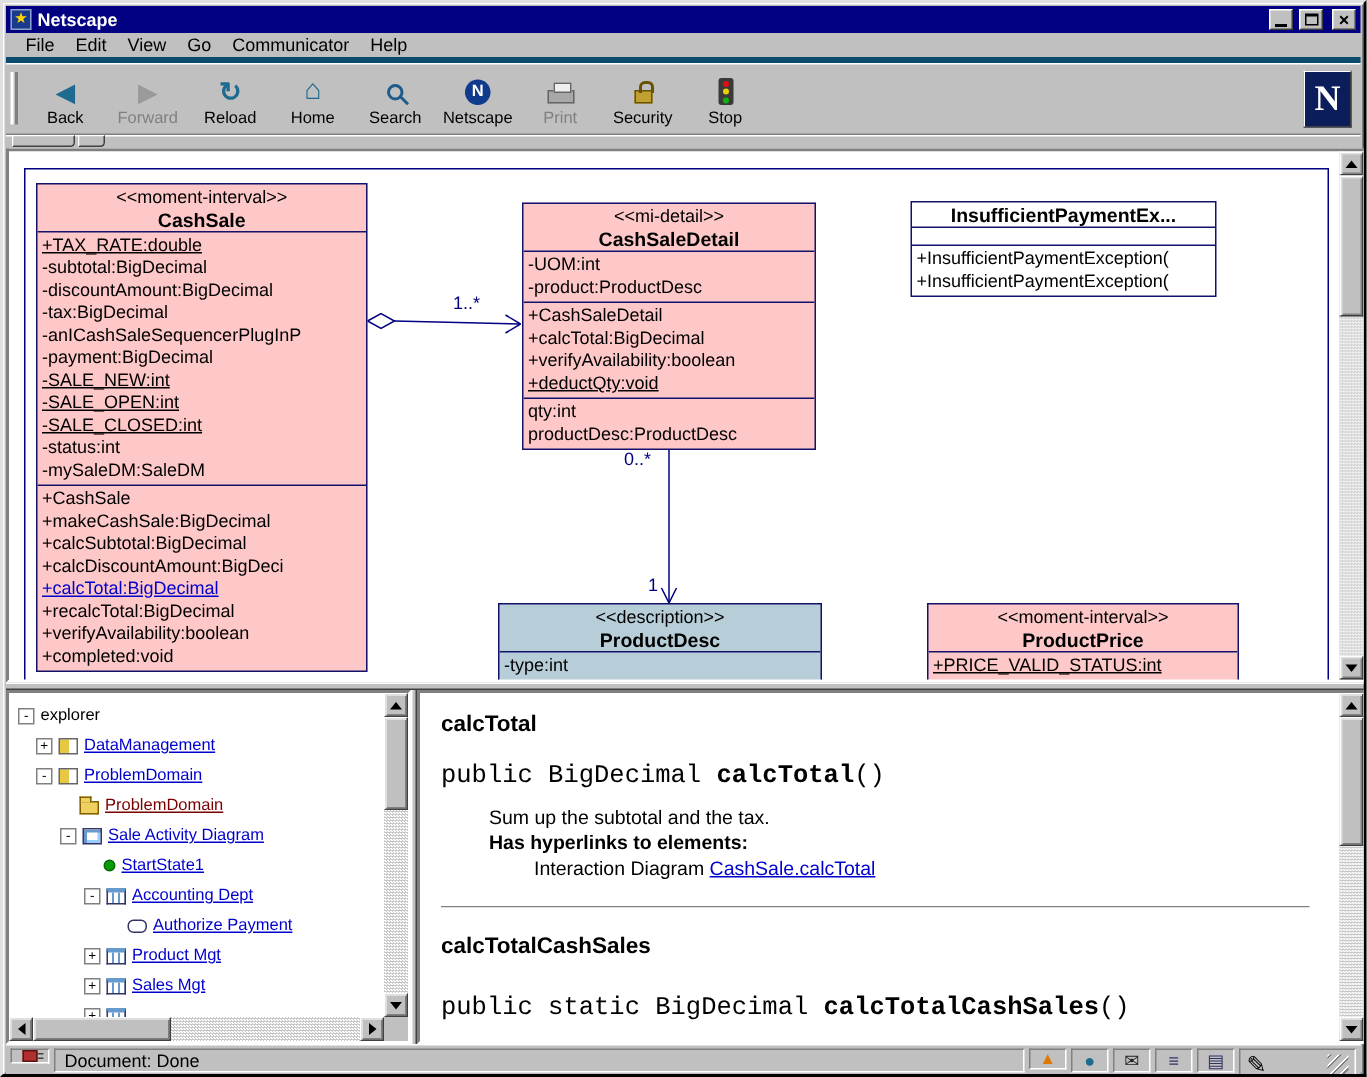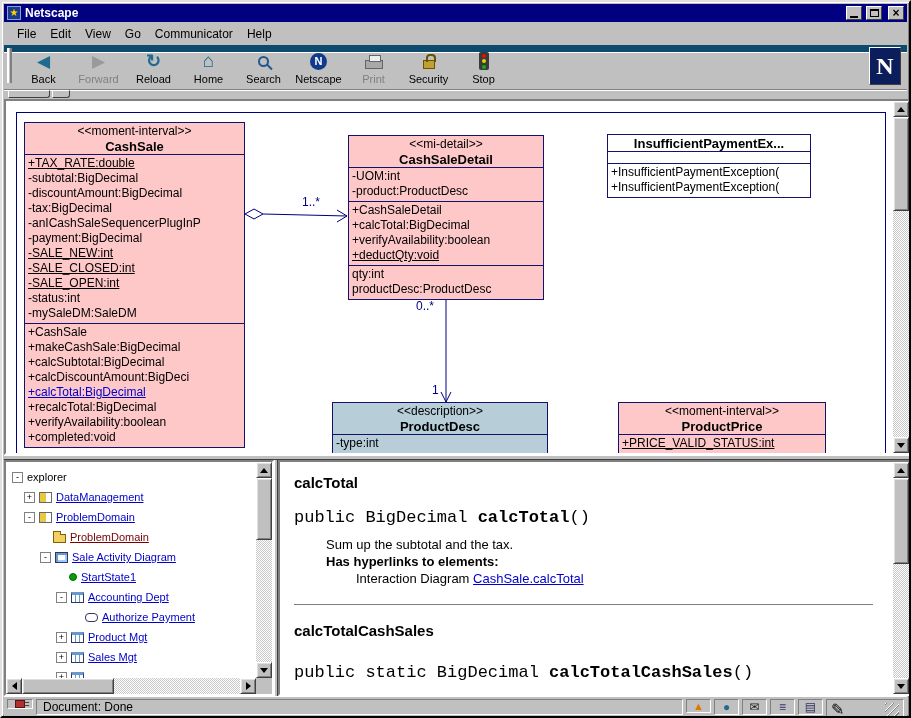--- a/index.html
+++ b/index.html
@@ -16,22 +16,22 @@
   .appicon { width:14px; height:14px; background:#1a3a8c; border:1px solid #8aa0d0; color:#ffd700;
              font-size:10px; line-height:12px; text-align:center; }
   .tb-title { font-weight:bold; font-size:12px; flex:1; }
   .tbbtn { width:16px; height:14px; background:#c0c0c0; border:1px solid; border-color:#fff #404040 #404040 #fff;
            display:flex; align-items:center; justify-content:center; color:#000; font-size:10px; line-height:1; }
   .glyph-min { width:8px; height:2px; background:#000; margin-top:8px; }
   .glyph-max { width:9px; height:8px; border:1px solid #000; border-top:2px solid #000; }
   .tbbtn.close { margin-left:2px; font-size:12px; font-weight:bold; }
 
   
-  .menubar { position:absolute; left:2px; top:20px; right:2px; height:30px; display:flex; align-items:center;
-             padding-left:6px; font-size:12px; border-bottom:7px solid #0c4a6e; box-shadow:0 1px 0 #fff; }
+  .menubar { position:absolute; left:2px; top:20px; right:2px; height:20px; display:flex; align-items:center;
+             padding-left:6px; font-size:12px; border-bottom:4px solid #0c4a6e; box-shadow:0 1px 0 #fff; }
   .menu-item { padding:2px 7px; color:#000; }
 
   
   .toolbar { position:absolute; left:2px; top:41px; right:2px; height:47px; display:flex; align-items:center;
              padding-left:12px; border-bottom:1px solid #808080; box-shadow:0 1px 0 #fff; }
   .grip { position:absolute; left:3px; top:5px; bottom:6px; width:5px;
           border-left:2px solid #fff; border-right:2px solid #808080; background:#c0c0c0; }
   .tbtn { width:55px; height:42px; display:flex; flex-direction:column; align-items:center; justify-content:flex-end;
           gap:1px; font-size:11px; color:#000; padding-bottom:2px; }
   .tbtn.disabled { color:#808080; }
@@ -264,22 +264,22 @@
             <span class="nm">CashSale</span>
           </div>
           <div class="sec">
             <span class="row u">+TAX_RATE:double</span>
             <span class="row">-subtotal:BigDecimal</span>
             <span class="row">-discountAmount:BigDecimal</span>
             <span class="row">-tax:BigDecimal</span>
             <span class="row">-anICashSaleSequencerPlugInP</span>
             <span class="row">-payment:BigDecimal</span>
             <span class="row u">-SALE_NEW:int</span>
+            <span class="row u">-SALE_OPEN:int</span>
             <span class="row u">-SALE_CLOSED:int</span>
-            <span class="row u">-SALE_OPEN:int</span>
             <span class="row">-status:int</span>
             <span class="row">-mySaleDM:SaleDM</span>
           </div>
           <div class="sec">
             <span class="row">+CashSale</span>
             <span class="row">+makeCashSale:BigDecimal</span>
             <span class="row">+calcSubtotal:BigDecimal</span>
             <span class="row">+calcDiscountAmount:BigDeci</span>
             <span class="row mlink">+calcTotal:BigDecimal</span>
             <span class="row">+recalcTotal:BigDecimal</span>

